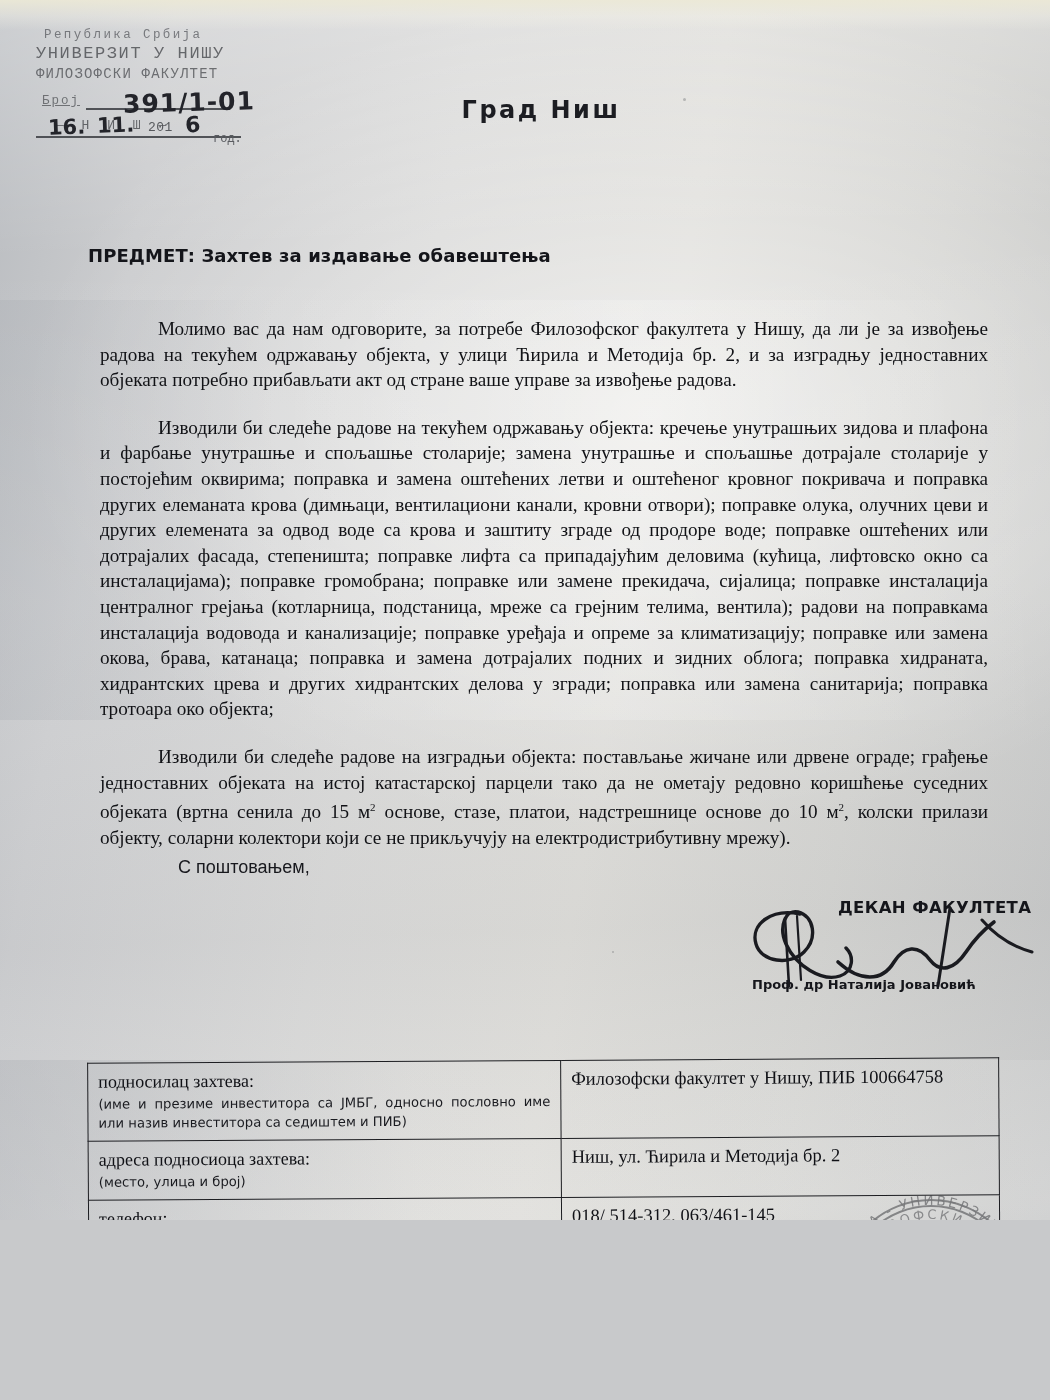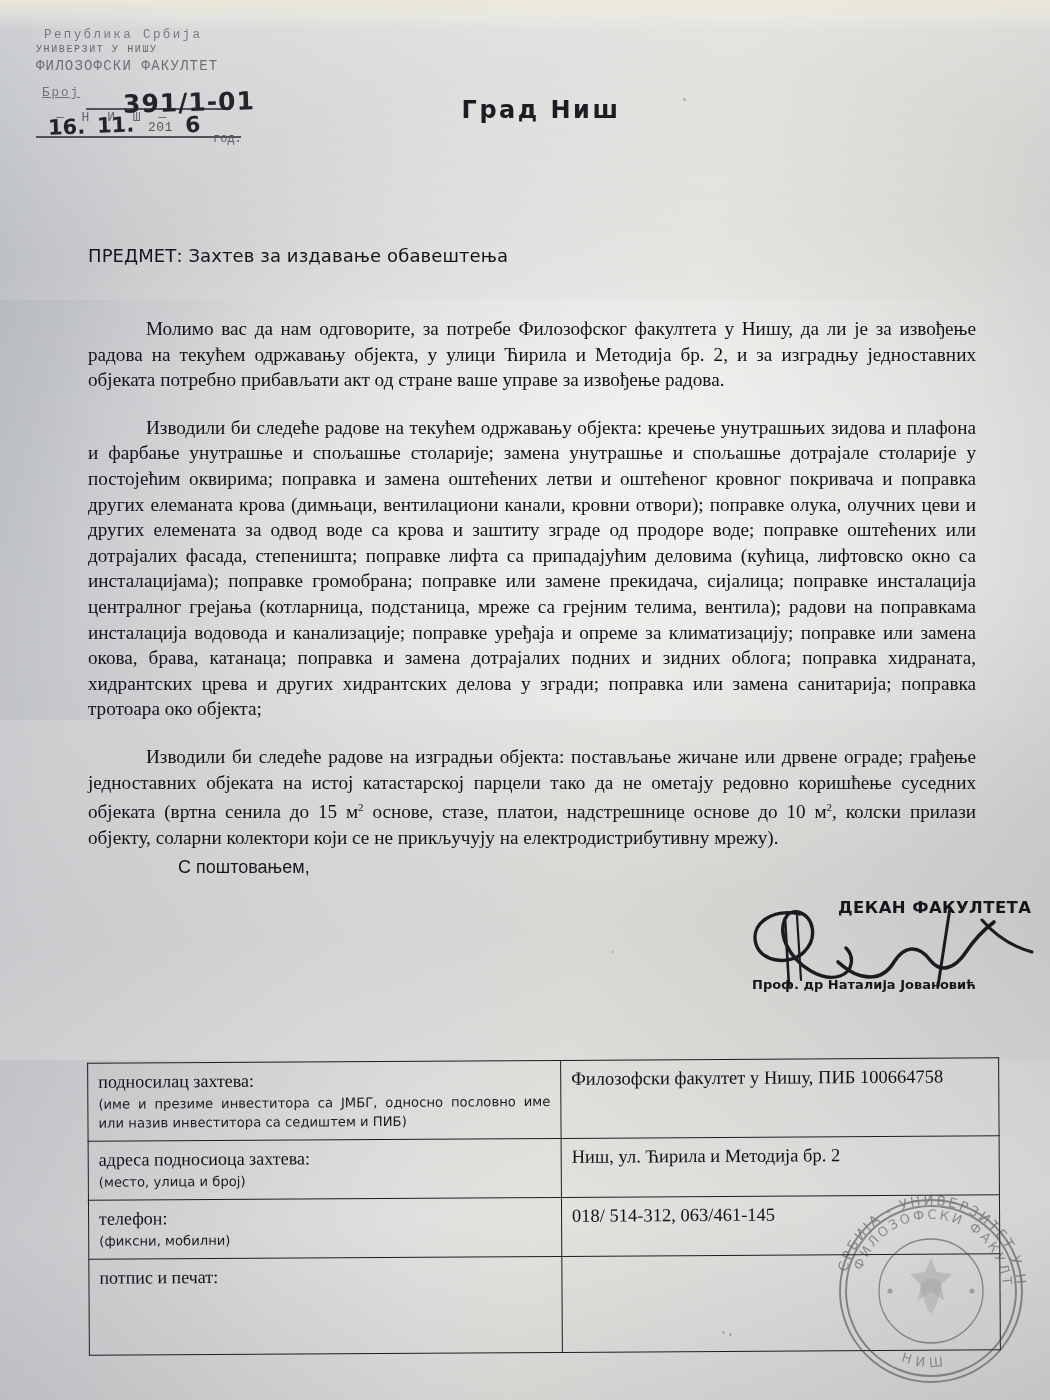--- a/index.html
+++ b/index.html
@@ -5,21 +5,21 @@
 <style>
   html,body{margin:0;padding:0;}
   body{
     width:1050px;height:1400px;
     background:#c8c9cb;
     font-family:"Liberation Serif", serif;
     overflow:hidden;
   }
   #page{
     position:relative;
-    width:1050px;height:1400px;
+    width:1050px;height:1220px;
     overflow:hidden;
     background:
       radial-gradient(ellipse 900px 600px at 62% 34%, rgba(255,255,255,0.55) 0%, rgba(255,255,255,0.0) 70%),
       linear-gradient(100deg,#b9bcc0 0%, #cbccce 14%, #d7d7d6 38%, #dcdbd7 58%, #d2d2cf 78%, #c3c4c4 100%);
   }
   
   .sheen{position:absolute;pointer-events:none;}
   .sheen.s1{left:0;top:0;width:1050px;height:1400px;
     background:linear-gradient(178deg, rgba(255,255,255,0.30) 0%, rgba(255,255,255,0.0) 18%,
       rgba(255,255,255,0.12) 42%, rgba(180,183,188,0.10) 66%, rgba(255,255,255,0.18) 86%, rgba(160,163,168,0.18) 100%);}
@@ -32,21 +32,21 @@
     background:linear-gradient(180deg, rgba(236,233,214,0.9) 0%, rgba(244,242,230,0.35) 55%, rgba(255,255,255,0) 100%);}
 
   
   #inst-stamp{
     position:absolute;left:36px;top:28px;width:250px;height:130px;
     font-family:"Liberation Mono", monospace;
     color:#63656a;opacity:.82;letter-spacing:1px;
   }
   #inst-stamp .l{white-space:nowrap;}
   #inst-stamp .l1{font-size:12.5px;letter-spacing:2.4px;margin-left:8px;}
-  #inst-stamp .l2{font-size:10px;letter-spacing:1.6px;color:#4d4f53;margin-top:2px;}
+  #inst-stamp .l2{font-size:17px;letter-spacing:1.6px;color:#4d4f53;margin-top:2px;}
   #inst-stamp .l3{font-size:14px;letter-spacing:1.2px;color:#55575b;margin-top:3px;}
   #inst-stamp .l4{font-size:12.5px;letter-spacing:2px;color:#5b5d61;margin-top:12px;margin-left:6px;text-decoration:underline;}
   #inst-stamp .l6{font-size:13px;letter-spacing:5px;color:#4a4c50;margin-top:10px;margin-left:20px;}
 
   
   .hand{
     position:absolute;
     font-family:"DejaVu Sans", sans-serif;
     color:#23242a;font-weight:700;
   }
@@ -61,24 +61,24 @@
   #rule2{left:36px;top:136px;width:205px;}
 
   
   #addressee{position:absolute;left:246px;top:96px;width:660px;
     font-family:"DejaVu Sans", sans-serif;color:#1c1d22;}
   #city-line{font-size:24px;font-weight:700;letter-spacing:2.5px;text-align:center;padding-right:70px;}
   #office-line{font-size:17.5px;font-weight:700;margin-top:6px;letter-spacing:-0.1px;white-space:nowrap;}
 
   
   #subject{position:absolute;left:88px;top:245px;
-    font-family:"DejaVu Sans", sans-serif;font-weight:400;font-size:18px;color:#14151a;letter-spacing:.1px;}
-
-  
-  #body{position:absolute;left:88px;top:316px;width:888px;color:#111216;}
+    font-family:"DejaVu Sans", sans-serif;font-weight:700;font-size:18px;color:#14151a;letter-spacing:.1px;}
+
+  
+  #body{position:absolute;left:100px;top:316px;width:888px;color:#111216;}
   #body p{
     margin:0 0 22px 0;
     font-size:19.2px;line-height:25.6px;
     text-align:justify;text-align-last:left;
     text-indent:58px;
     font-family:"Liberation Serif", serif;
   }
   #body p.tight{margin-bottom:20px;}
   sup{font-size:11px;vertical-align:super;}
 

